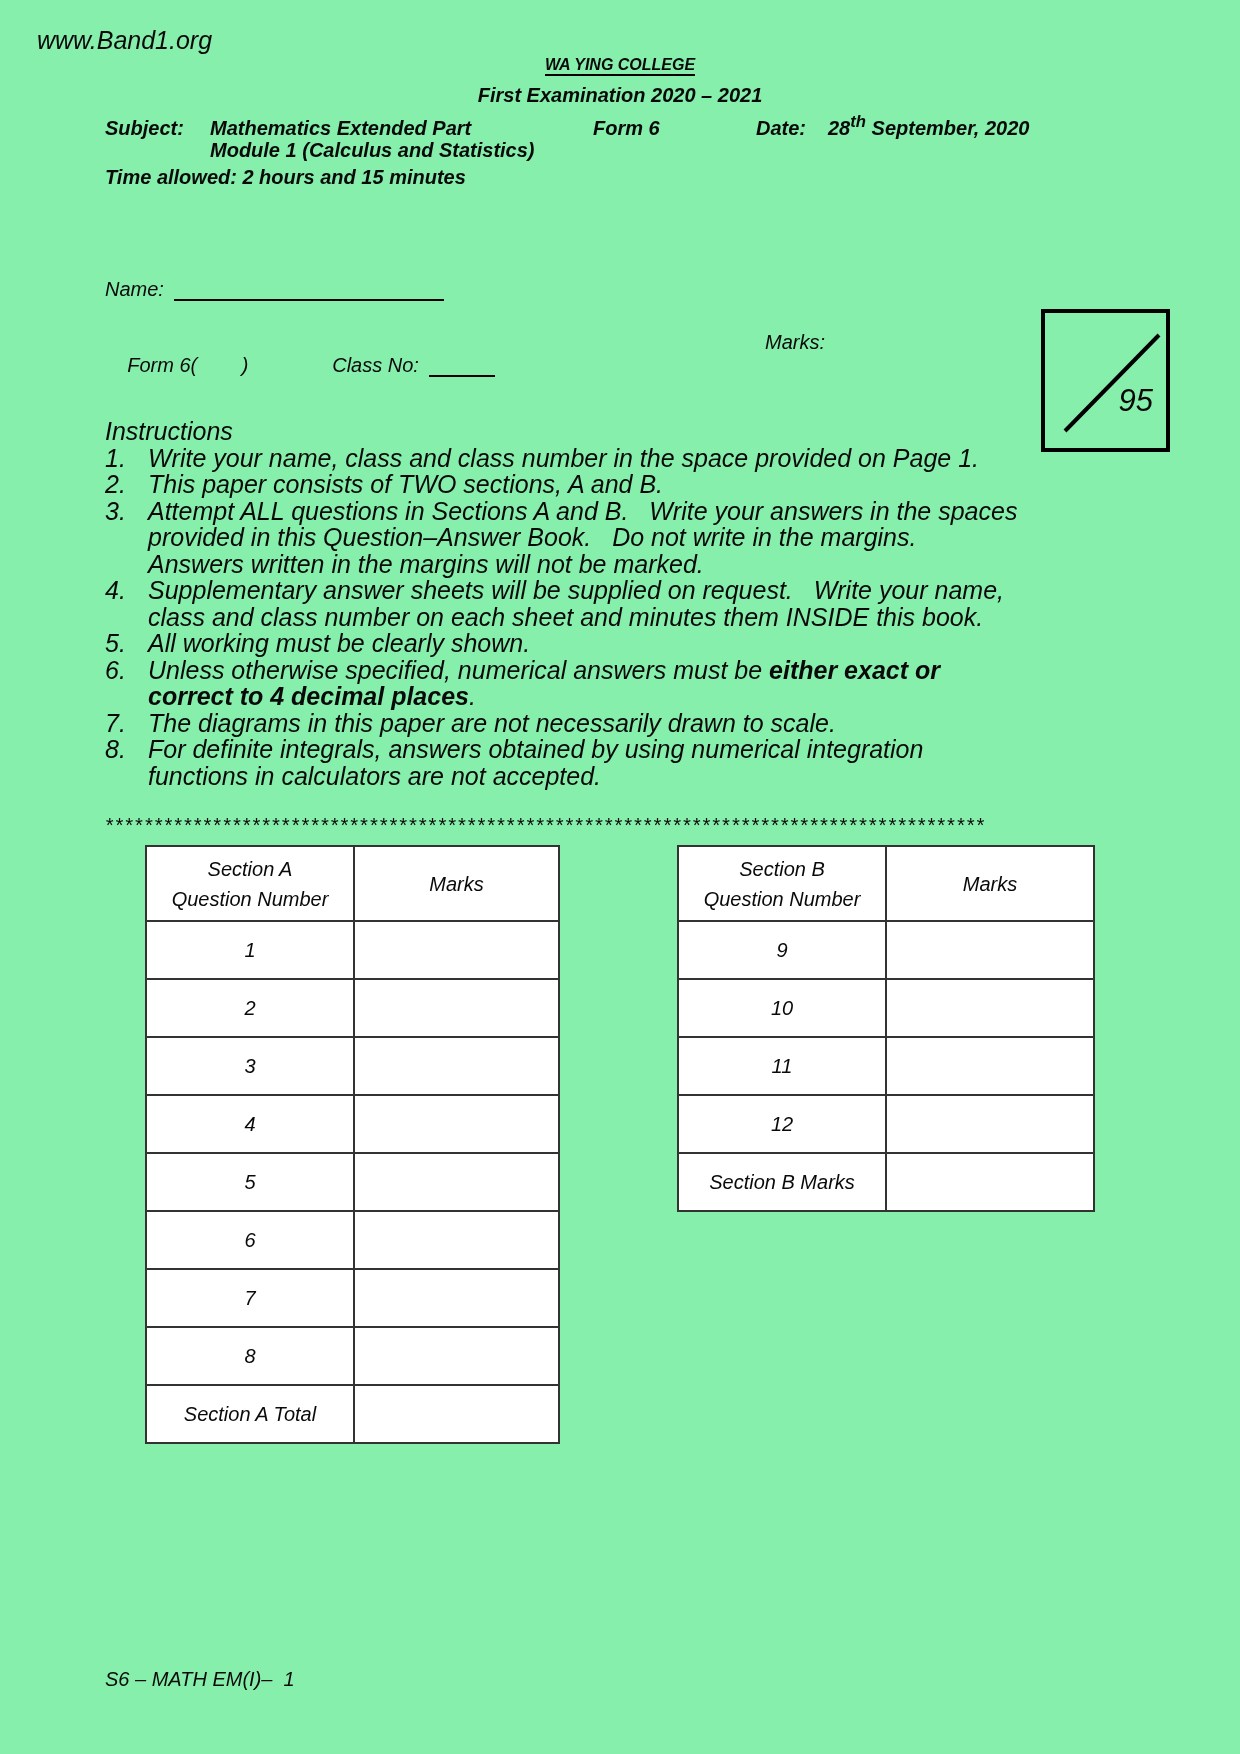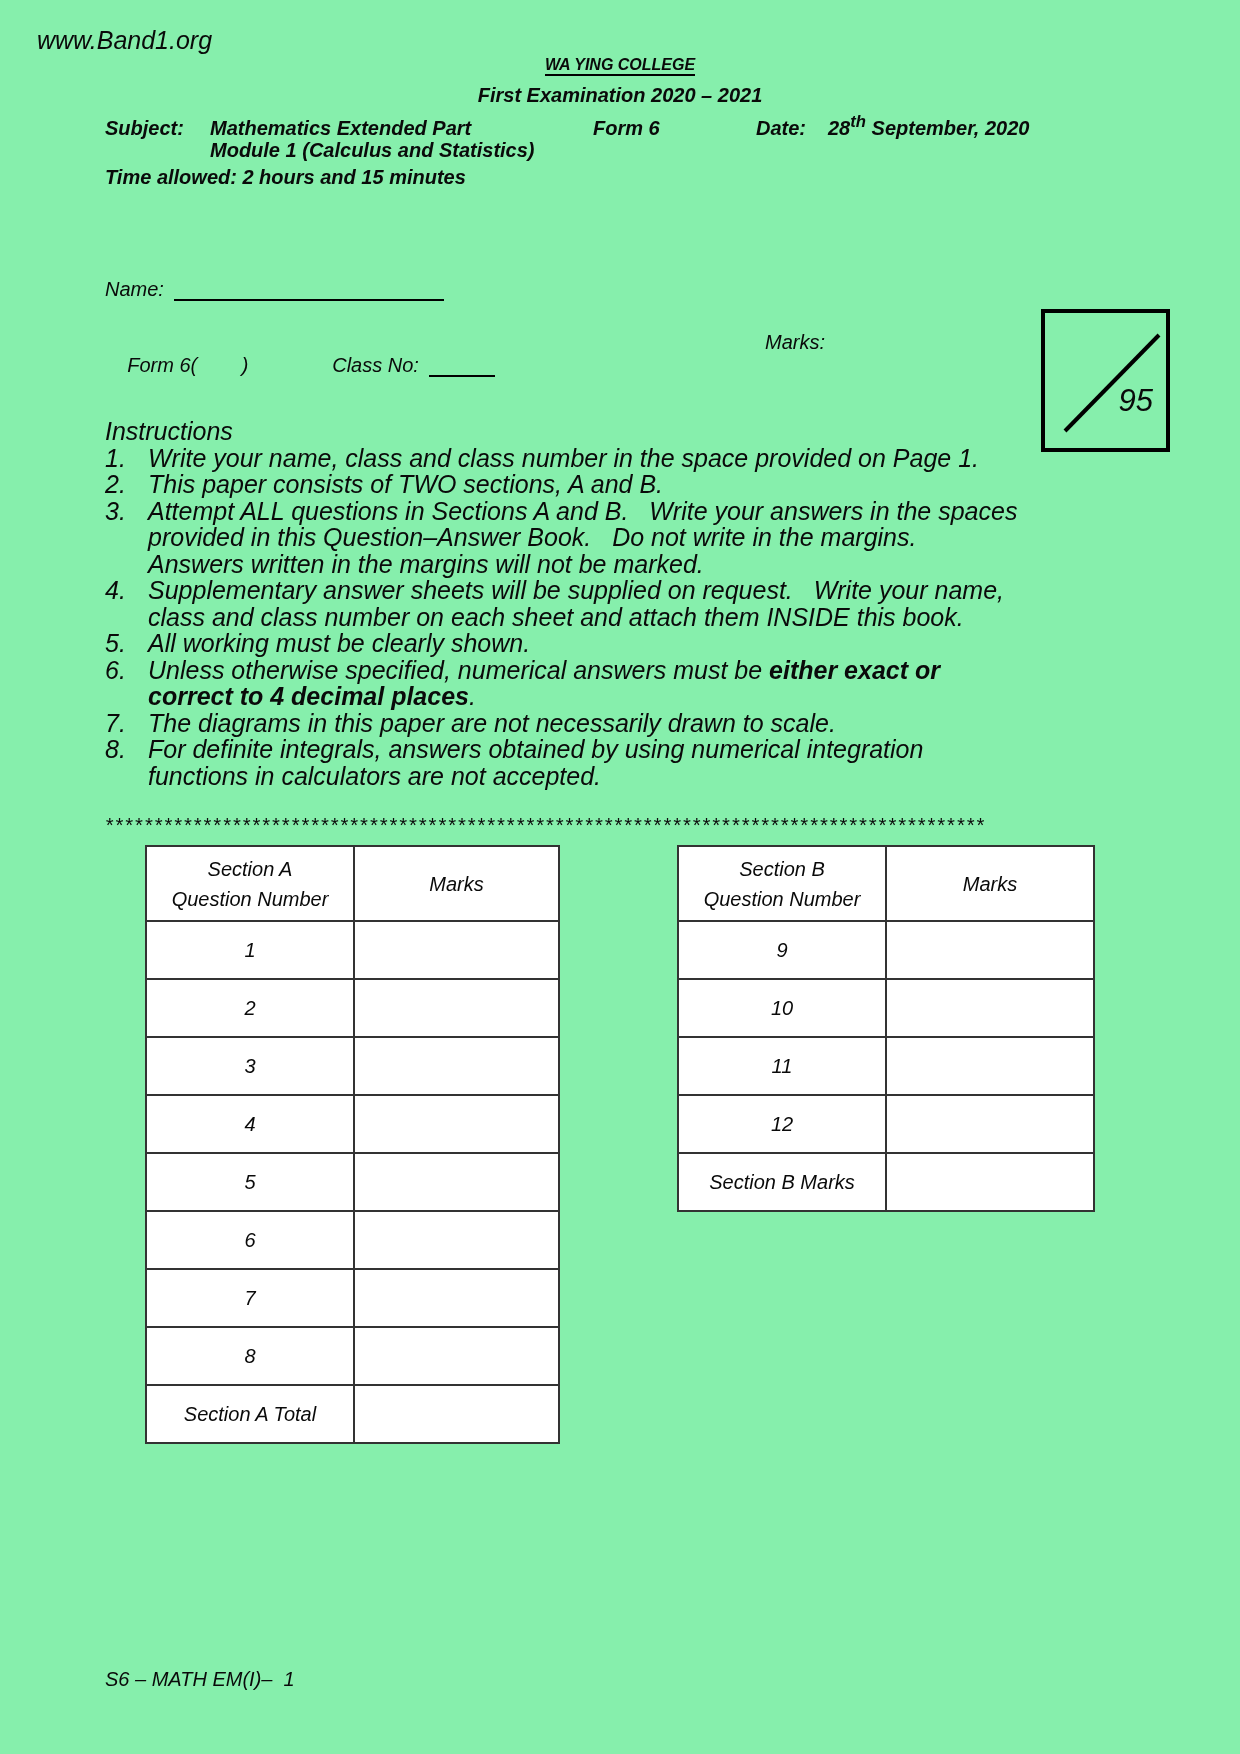--- a/index.html
+++ b/index.html
@@ -105,21 +105,21 @@
         <div class="instr-item">
           <div class="num">2.</div>
           <div class="txt"><span>This paper consists of TWO sections, A and B.</span></div>
         </div>
         <div class="instr-item">
           <div class="num">3.</div>
           <div class="txt"><span>Attempt ALL questions in Sections A and B.   Write your answers in the spaces provided in this Question–Answer Book.   Do not write in the margins.   Answers written in the margins will not be marked.</span></div>
         </div>
         <div class="instr-item">
           <div class="num">4.</div>
-          <div class="txt"><span>Supplementary answer sheets will be supplied on request.   Write your name, class and class number on each sheet and attach them INSIDE this book.</span></div>
+          <div class="txt"><span>Supplementary answer sheets will be supplied on request.   Write your name, class and class number on each sheet and minutes them INSIDE this book.</span></div>
         </div>
         <div class="instr-item">
           <div class="num">5.</div>
           <div class="txt"><span>All working must be clearly shown.</span></div>
         </div>
         <div class="instr-item">
           <div class="num">6.</div>
           <div class="txt"><span>Unless otherwise specified, numerical answers must be </span><b>either exact or correct to 4 decimal places</b><span>.</span></div>
         </div>
         <div class="instr-item">

